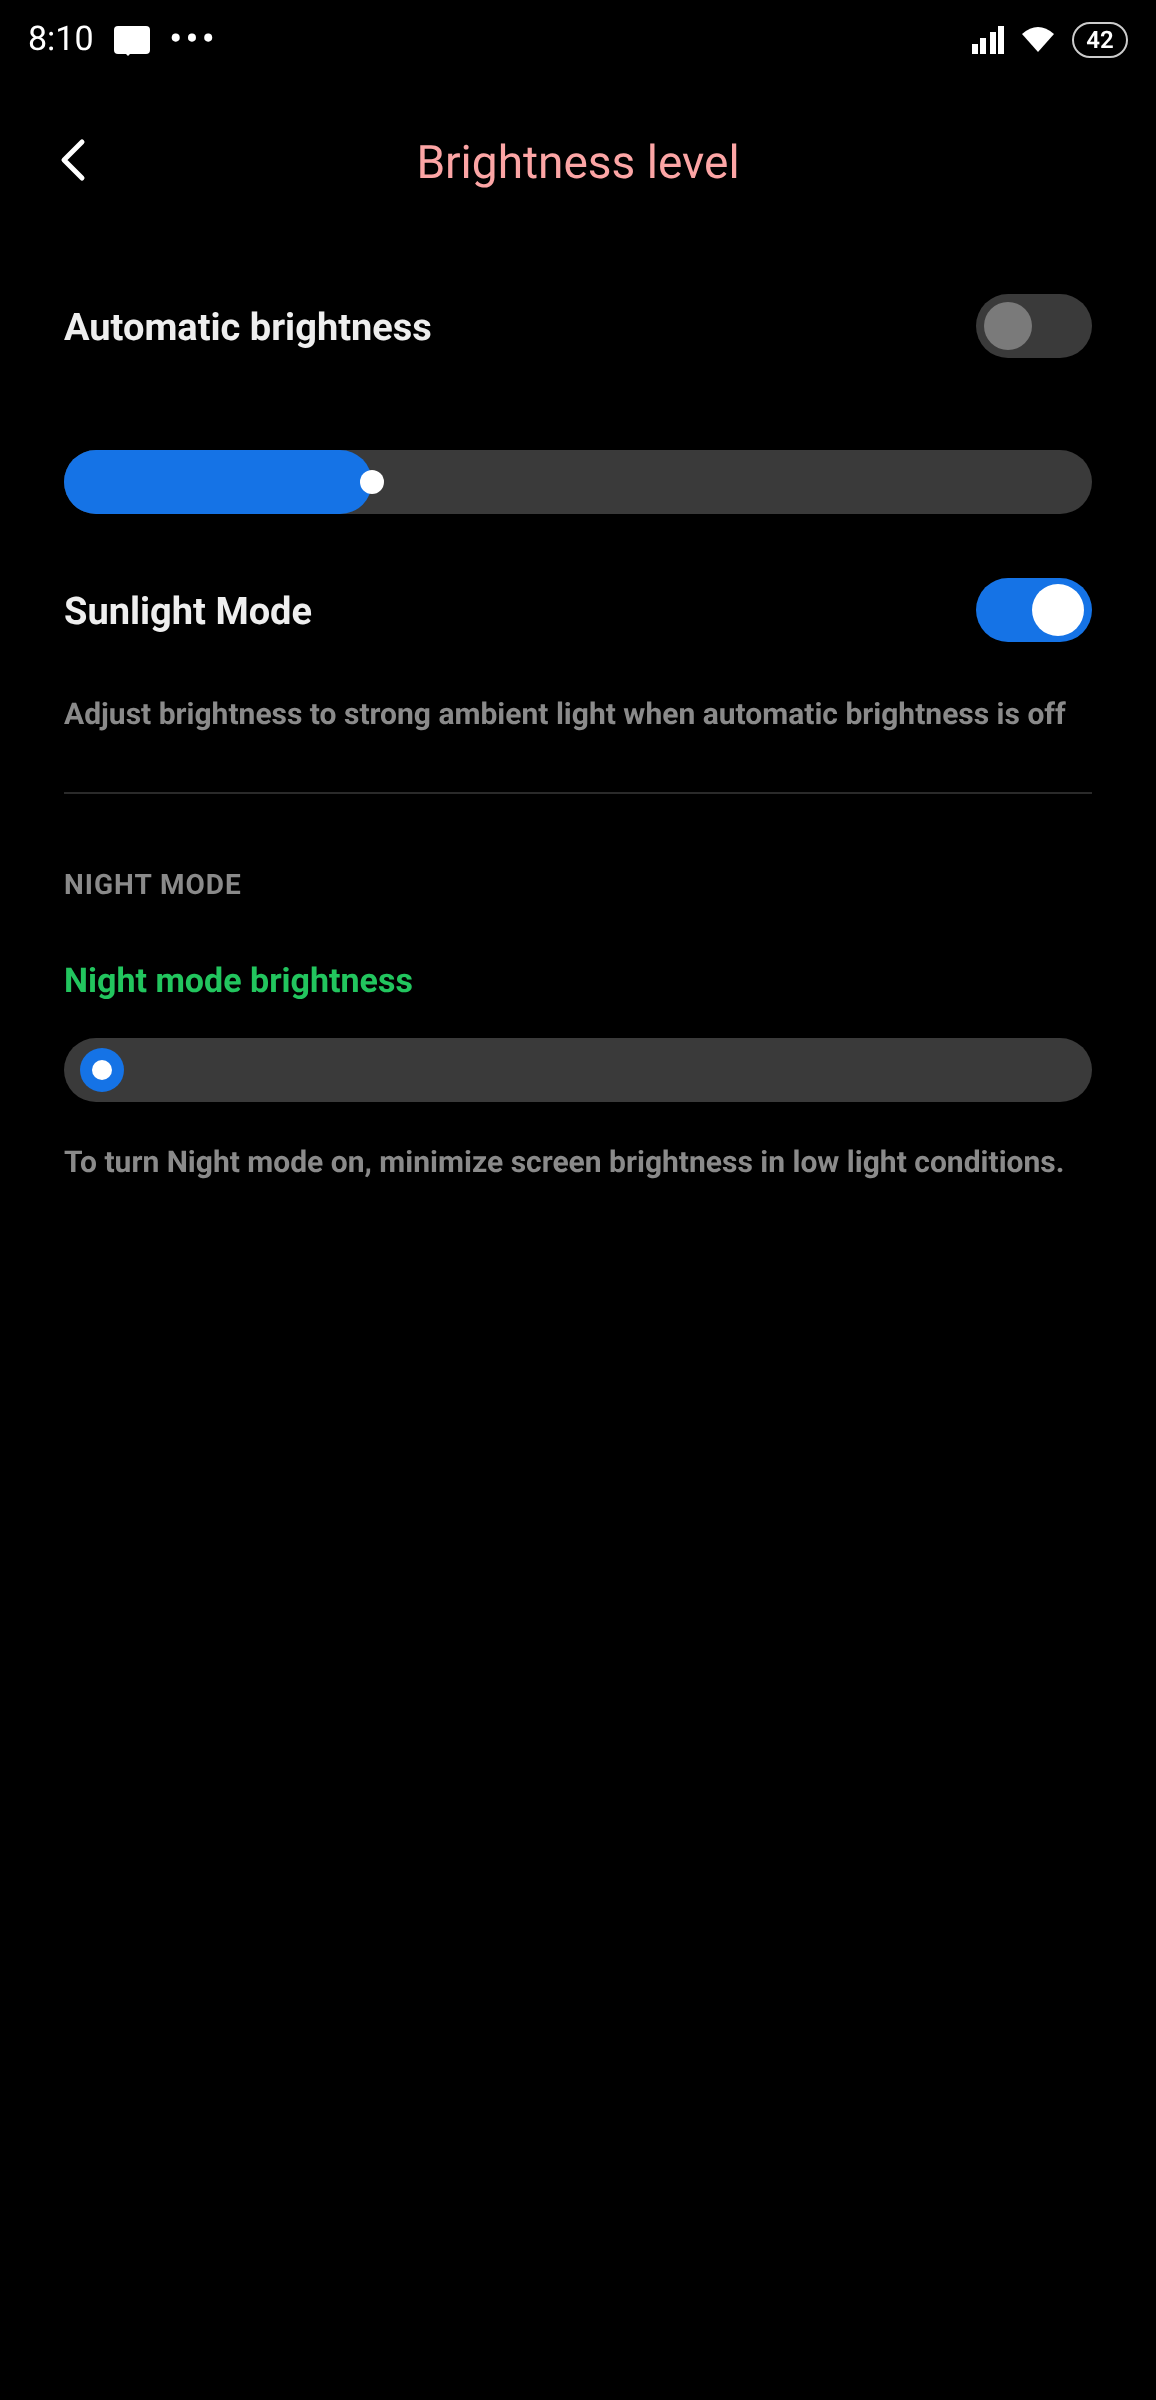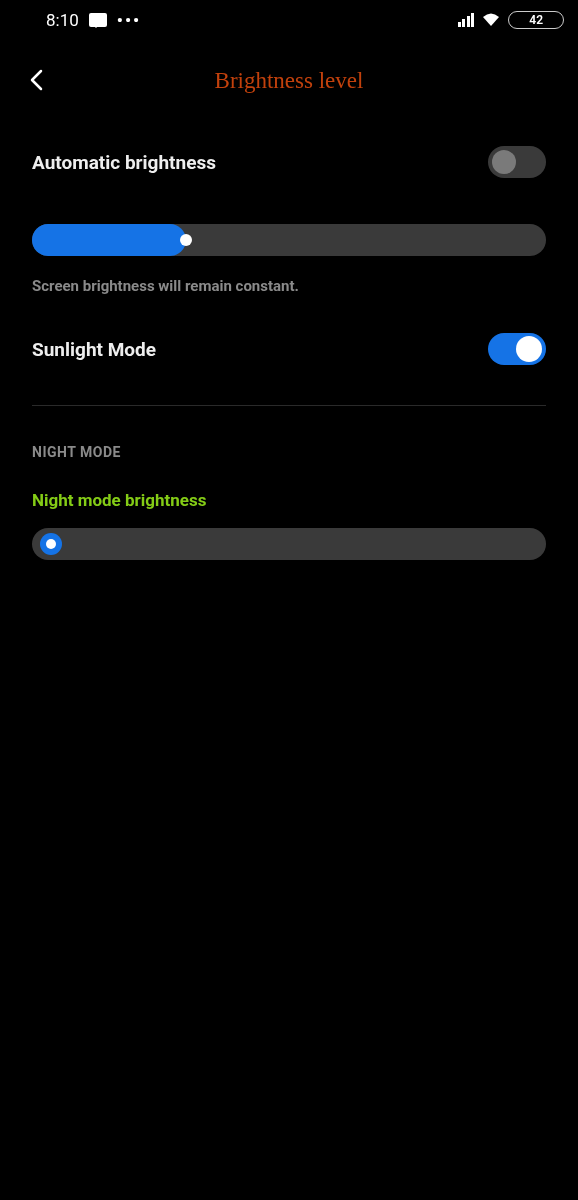--- a/index.html
+++ b/index.html
@@ -12,26 +12,26 @@
       overflow: hidden;
     }
     .statusbar {
       height: 40px;
       display: flex;
       align-items: center;
       justify-content: space-between;
       padding: 0 14px;
       font-size: 17px;
     }
-    .statusbar-left { display: flex; align-items: center; gap: 10px; margin-left: 32px; }
+    .statusbar-left { display: flex; align-items: center; gap: 10px; }
     .statusbar-right { display: flex; align-items: center; gap: 8px; }
     .battery-pill {
       border: 1.5px solid #ccc;
       border-radius: 10px;
-      padding: 1px 20px;
+      padding: 1px 6px;
       font-size: 12px;
       font-weight: 600;
       display: inline-flex;
       align-items: center;
       justify-content: center;
       min-width: 28px;
     }
     .header {
       position: relative;
       display: flex;
@@ -45,21 +45,21 @@
       top: 28px;
       width: 24px;
       height: 24px;
       display: flex;
       align-items: center;
       justify-content: center;
       background: transparent;
       border: none;
       cursor: pointer;
     }
-    .page-title { font-size: 23px; font-weight: 400; color: #c2410c; font-family: Liberation Serif, serif; }
+    .page-title { font-size: 23px; font-weight: 400; color: #fca5a5; }
     .content { padding: 0 32px; font-weight: bold; }
     .row {
       display: flex;
       align-items: center;
       justify-content: space-between;
       padding: 12px 0;
     }
     .row-label { font-size: 19px; color: #eee; }
     .toggle {
       position: relative;
@@ -113,21 +113,21 @@
     .helper { font-size: 15px; color: #8a8a8a; line-height: 1.4; }
     .helper-top { margin-top: 18px; margin-bottom: 24px;}
     .helper-mid { margin-top: 14px; }
     .divider { height: 1px; background: #2a2a2a; margin: 28px 0 38px; }
     .section-header {
       font-size: 14px;
       letter-spacing: 0.5px;
       color: #8a8a8a;
       margin-bottom: 30px;
     }
-    .subrow-label { font-size: 17px; color: #84cc16; margin-bottom: 18px; }
+    .subrow-label { font-size: 17px; color: #22c55e; margin-bottom: 18px; }
     .slider2-wrap { margin-bottom: 20px; }
     .thin-thumb-inner {
       width: 22px; height: 22px;
       background: #1573e6;
       border-radius: 50%;
       position: absolute;
       left: 8px; top: 50%;
       transform: translateY(-50%);
       display:flex; align-items:center; justify-content:center;
     }
@@ -194,34 +194,35 @@
     <div class="toggle toggle-off"></div>
   </div>
 
   <div class="slider-wrap">
     <div class="slider">
       <div class="slider-fill" style="width:30%"></div>
       <div class="slider-thumb" style="left:30%"></div>
     </div>
   </div>
 
-  <div class="helper helper-top">Screen brightness will remain constant.</div>
 
   <div class="row">
     <div class="row-label">Sunlight Mode</div>
     <div class="toggle toggle-on"></div>
   </div>
 
+  <div class="helper helper-mid">Adjust brightness to strong ambient light when automatic brightness is off</div>
 
   <div class="divider"></div>
 
   <div class="section-header">NIGHT MODE</div>
 
   <div class="subrow-label">Night mode brightness</div>
 
   <div class="slider2-wrap">
     <div class="slider">
       <div class="thin-thumb-inner"></div>
     </div>
   </div>
 
+  <div class="helper">To turn Night mode on, minimize screen brightness in low light conditions.</div>
 
 </div>
 
 </body></html>

